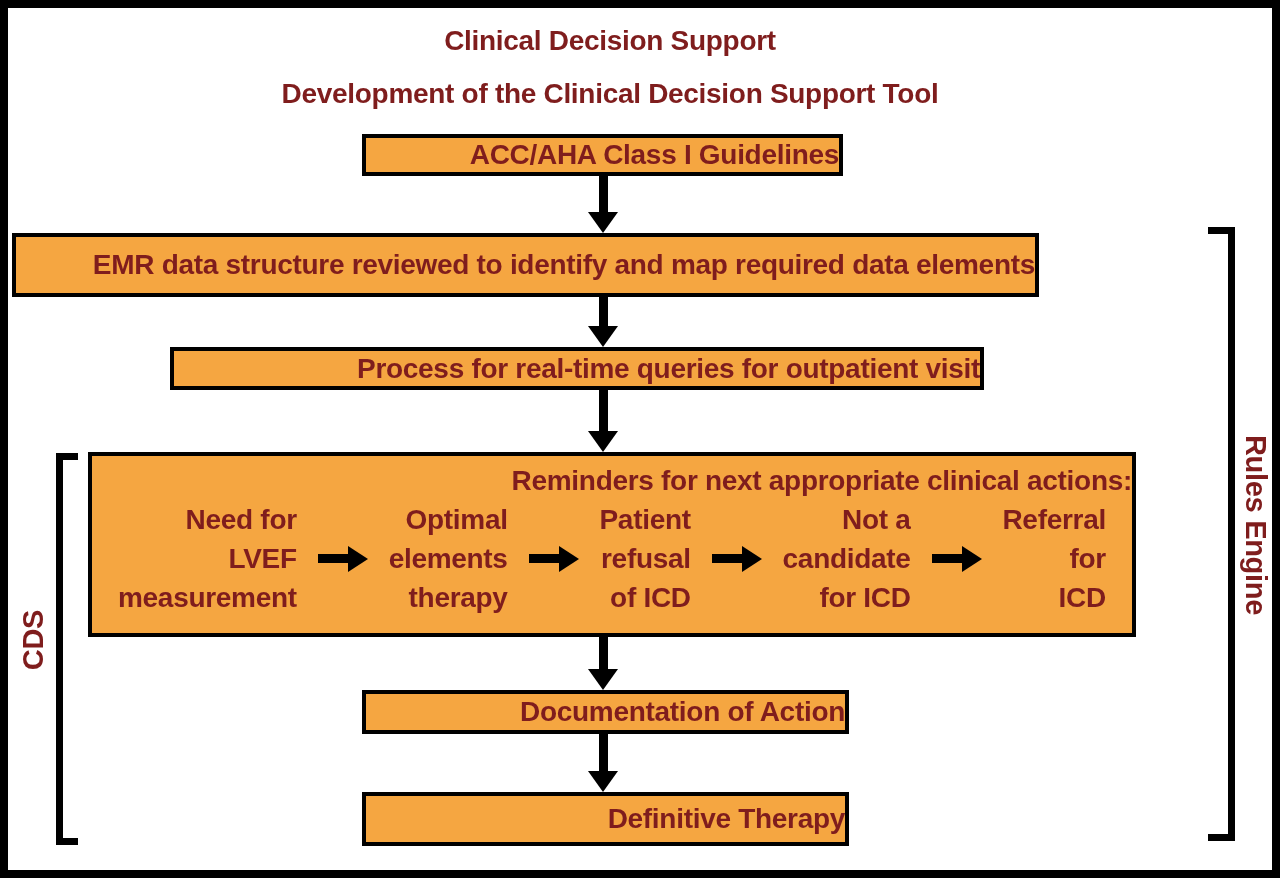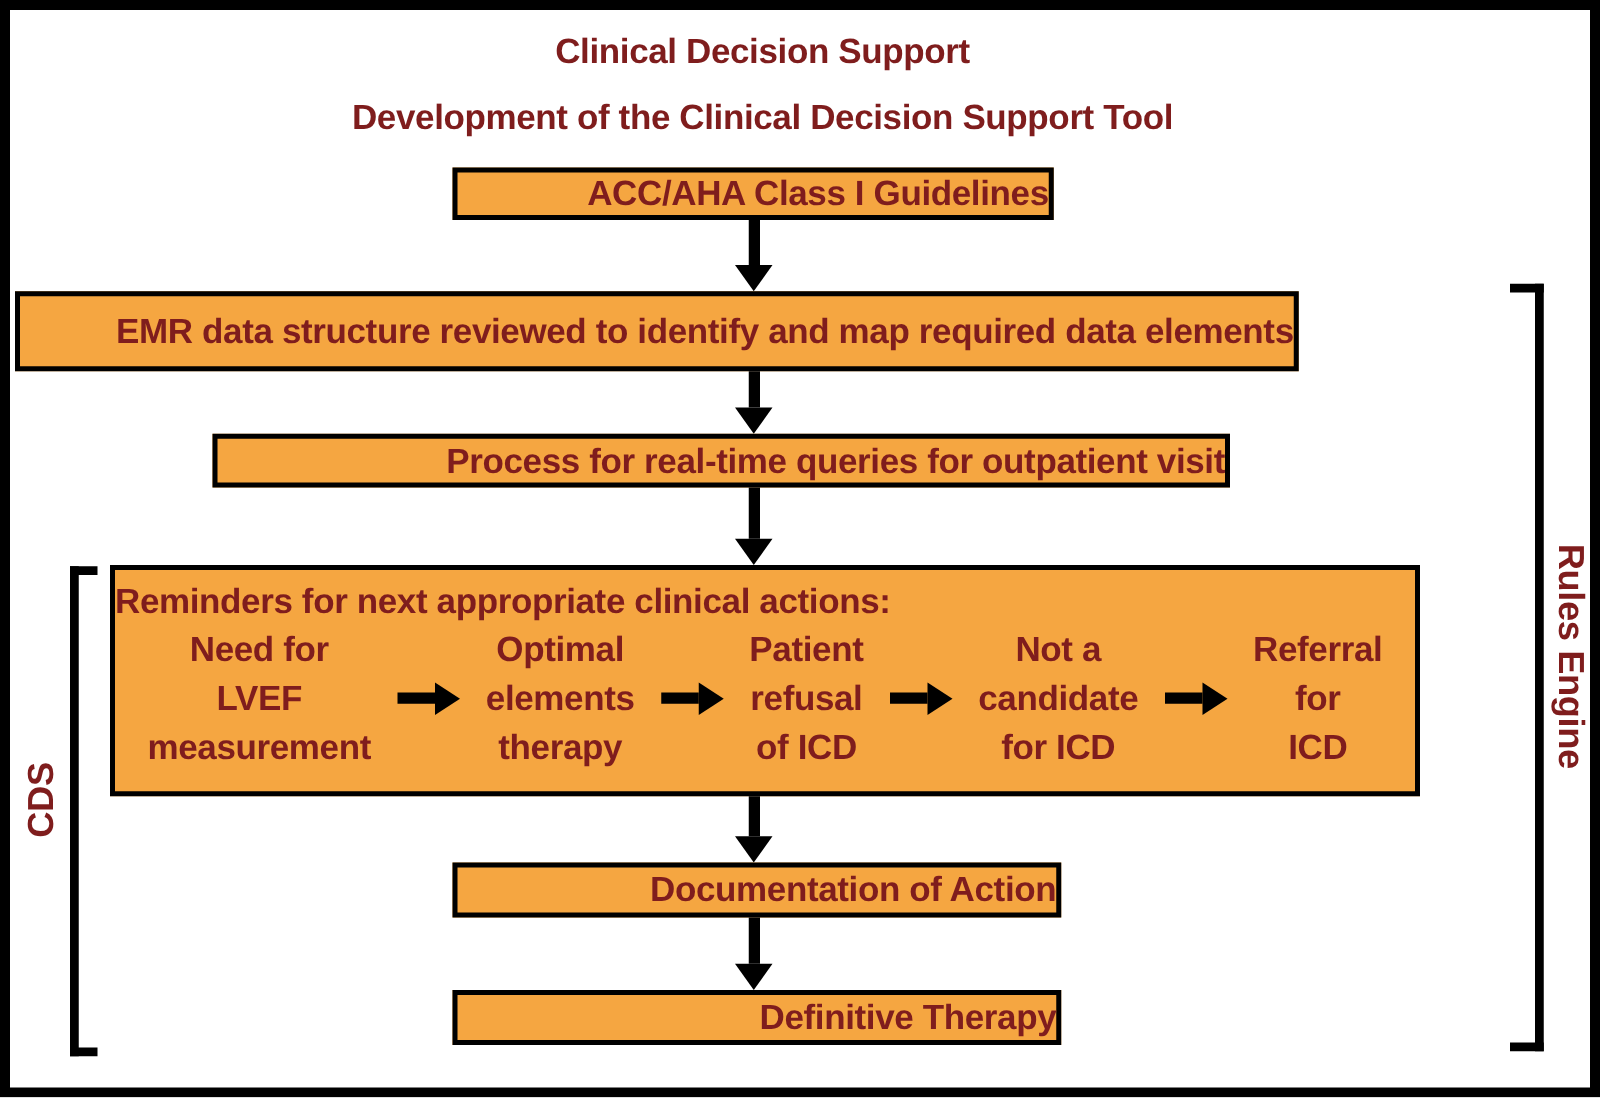--- a/index.html
+++ b/index.html
@@ -54,29 +54,29 @@
   }
   
   .rem-box{
     position:absolute;
     background:var(--box-fill,#F5A641);
     border:4px solid #000;
     box-sizing:border-box;
   }
   .rem-header{
     margin-top:9px;
-    text-align:left;
+    text-align:right;
     font-weight:bold;font-size:28px;line-height:32px;
     letter-spacing:-0.3px;
   }
   .rem-row{
     display:flex;align-items:center;justify-content:space-between;
     padding:3px 26px 0 26px;
   }
-  .rem-step{text-align:center;font-weight:bold;font-size:28px;letter-spacing:-0.3px;}
+  .rem-step{text-align:right;font-weight:bold;font-size:28px;letter-spacing:-0.3px;}
   .rem-line{line-height:39px;white-space:nowrap;}
   
   .bracket-left{
     position:absolute;
     border-left:7px solid #000;
     border-top:7px solid #000;
     border-bottom:7px solid #000;
     box-sizing:border-box;
   }
   .bracket-right{
@@ -195,21 +195,21 @@
 
   <div class="fbox" style="left:362px;top:690px;width:487px;height:44px;">
     <span>Documentation of Action</span>
   </div>
 
   <div class="varrow" style="left:588px;top:734px;height:58px;">
     <div class="stem"></div>
     <div class="head"></div>
   </div>
 
-  <div class="fbox" style="left:362px;top:792px;width:487px;height:44px;">
+  <div class="fbox" style="left:362px;top:792px;width:487px;height:54px;">
     <span>Definitive Therapy</span>
   </div>
 
   <div class="bracket-left" style="left:56px;top:453px;width:22px;height:392px;"></div>
   <div class="vlabel rot-ccw" style="left:-27px;top:622px;width:120px;height:36px;line-height:36px;">CDS</div>
 
   <div class="bracket-right" style="left:1208px;top:227px;width:27px;height:614px;"></div>
   <div class="vlabel rot-cw" style="left:1146px;top:506px;width:220px;height:38px;line-height:38px;">Rules Engine</div>
 
   <div class="frame"></div>

